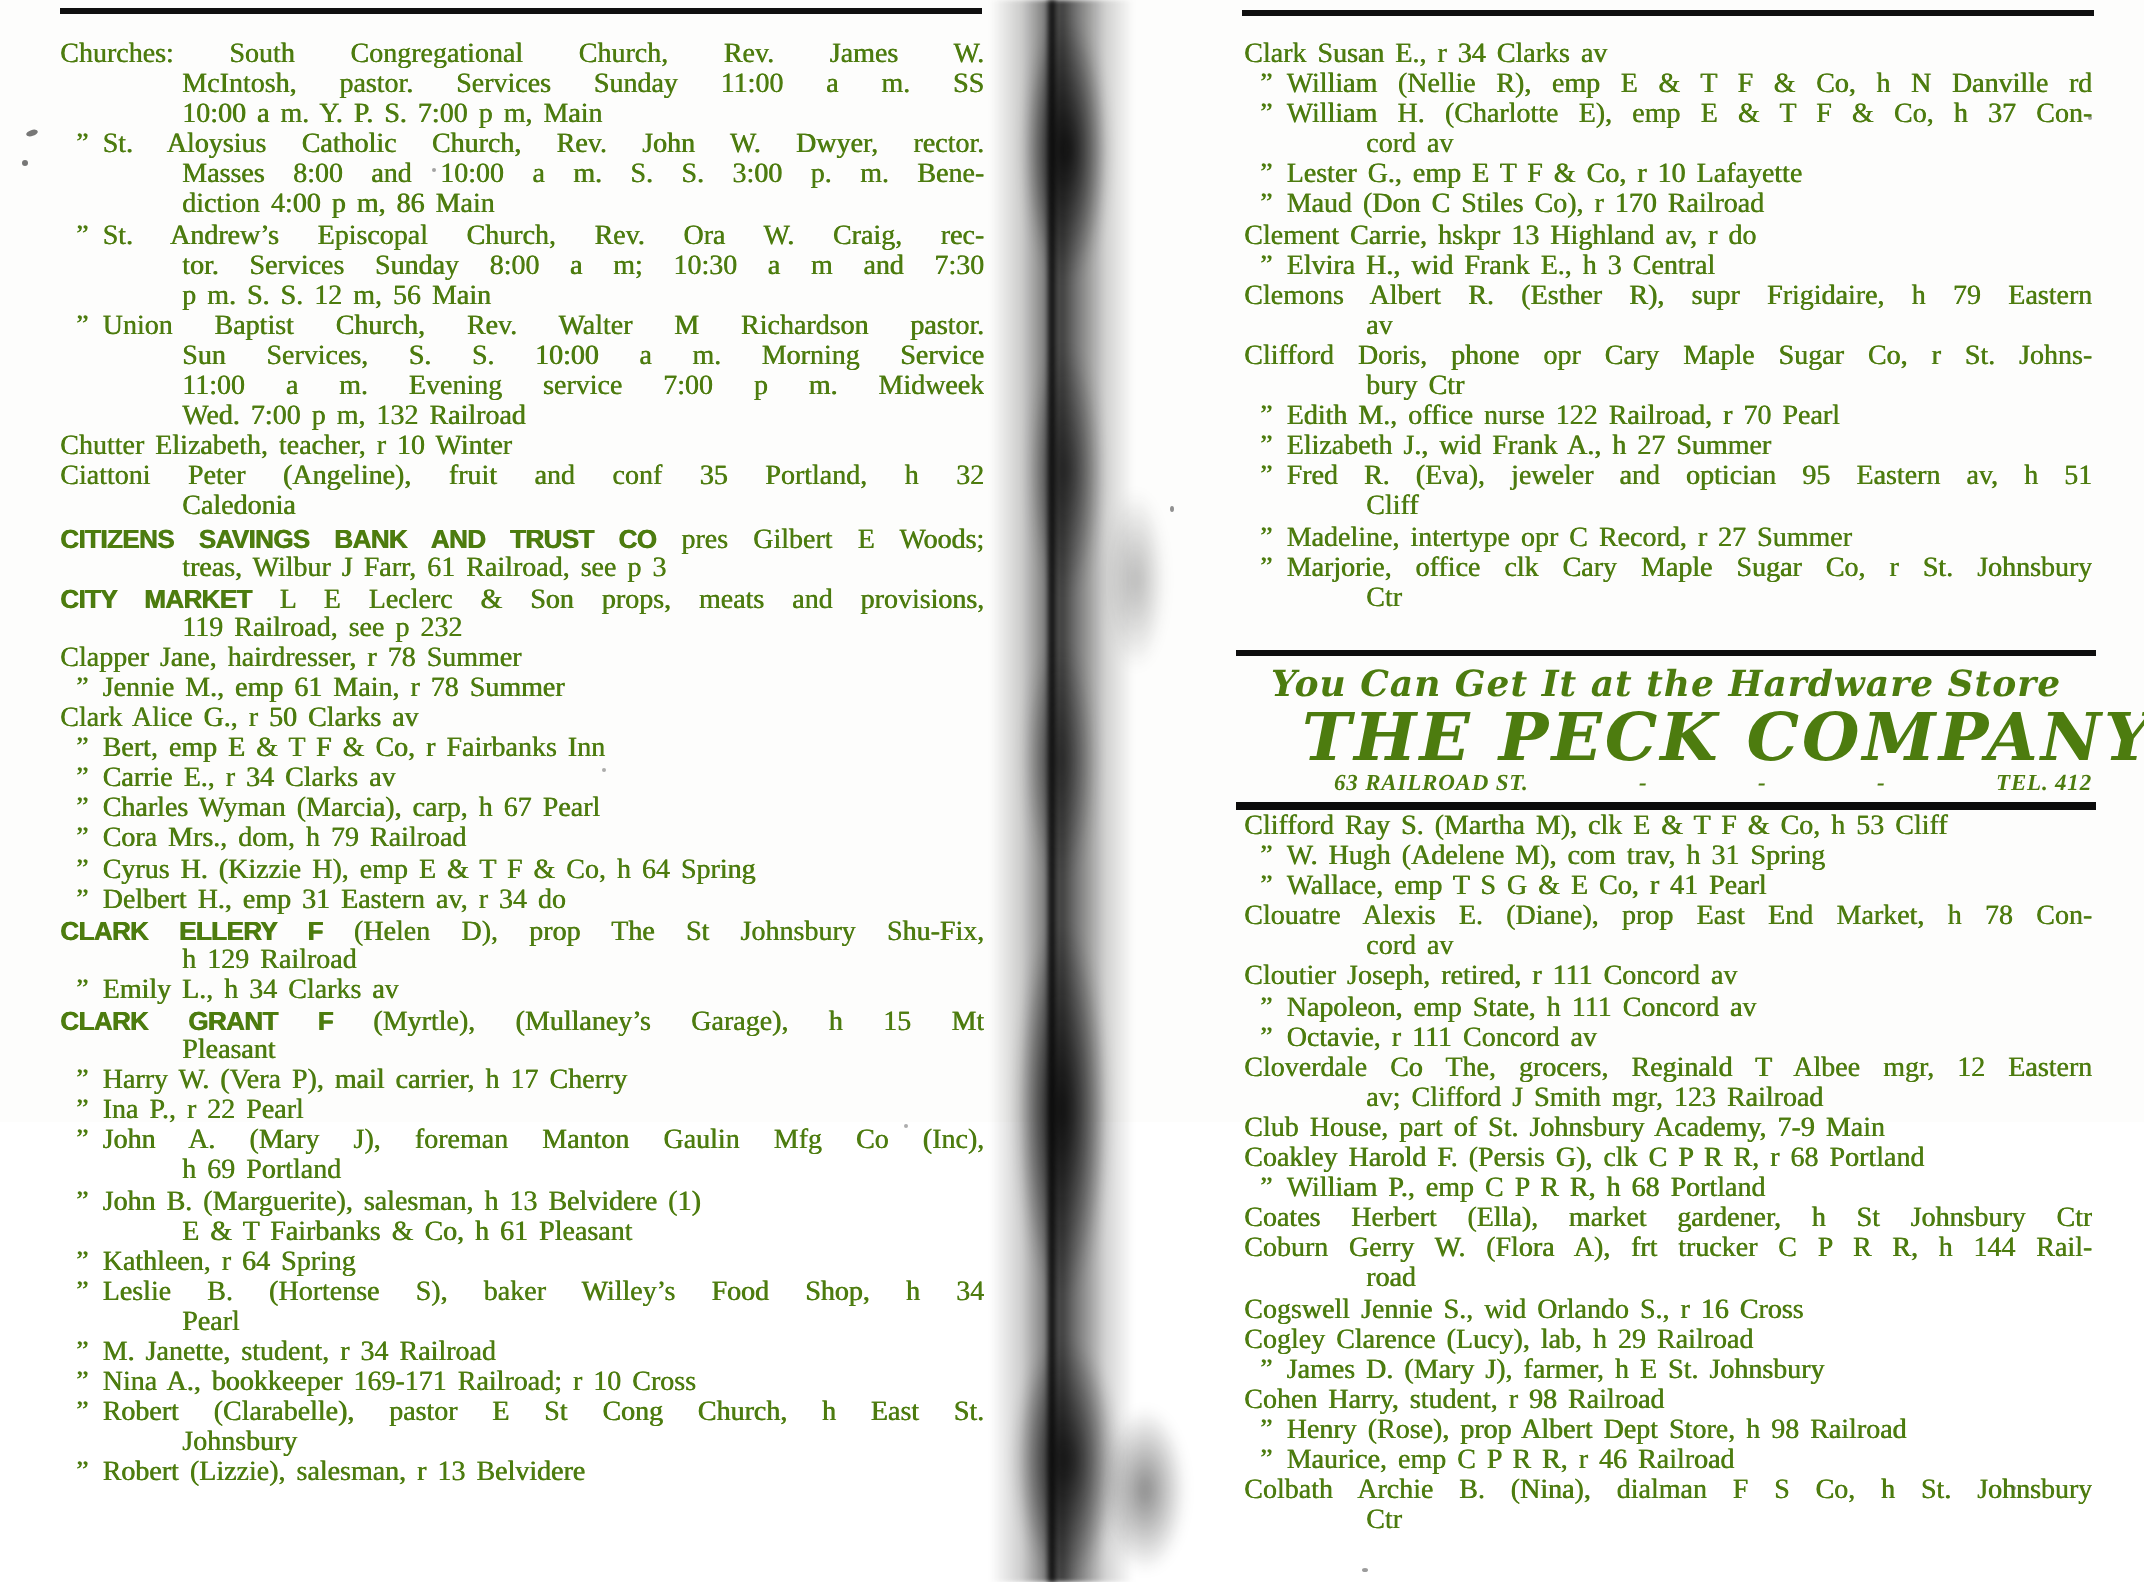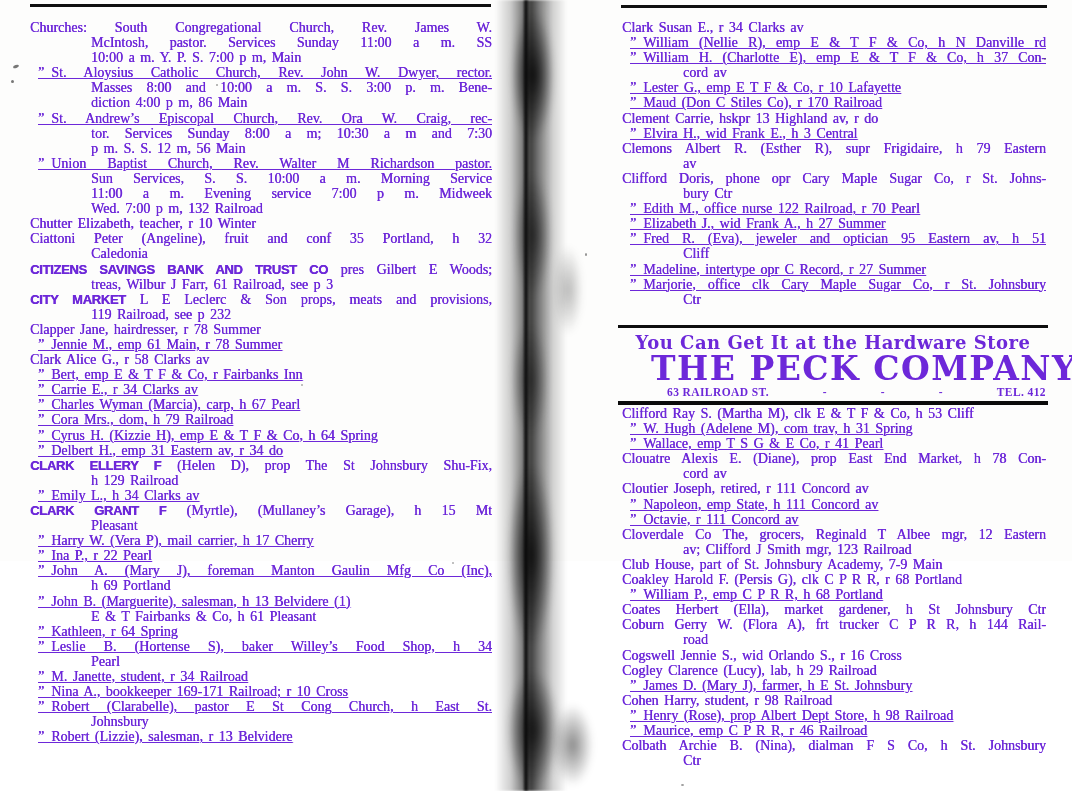--- a/index.html
+++ b/index.html
@@ -6,21 +6,21 @@
   body {
     width: 1072px; height: 791px;
     background: #ffffff;
     font-family: "Liberation Serif", serif;
     overflow: hidden;
   }
   #page {
     position: relative;
     width: 1072px; height: 561px;
     background: #fdfdfc;
-    color: #6d28d9;
+    color: #4d7c0f;
   }
 
   
   .col { position: absolute; }
   #left-col   { left: 30px;  top: 20px; width: 462px; }
   #right-col-upper { left: 622px; top: 20px; width: 424px; }
   #right-col-lower { left: 622px; top: 406px; width: 424px; }
 
   
   .dline {
@@ -29,37 +29,37 @@
     font-size: 14px;
     overflow: hidden;
     white-space: normal;
     word-spacing: 2px;
     text-shadow: 0.3px 0 0 currentColor;
     text-align: left;
     text-align-last: left;
   }
   .dline.just { text-align: justify; text-align-last: justify; }
   .ind0 { padding-left: 0; }
-  .ind1 { padding-left: 8px; text-decoration: underline; }
+  .ind1 { padding-left: 8px; }
   .ind2 { padding-left: 61px; }
   .bname {
     font-family: "Liberation Sans", sans-serif;
     font-weight: bold;
     font-size: 13px;
     letter-spacing: -0.3px;
     text-shadow: 0.4px 0 0 currentColor;
   }
 
   
   .toprule { position: absolute; background: #101010; height: 3px; }
   #rule-left-top  { left: 30px;  top: 4px; width: 461px; }
   #rule-right-top { left: 621px; top: 5px; width: 426px; }
 
   
-  #peck-ad { position: absolute; left: 618px; top: 325px; width: 430px; }
+  #peck-ad { position: absolute; left: 618px; top: 325px; width: 430px; font-style: italic; }
   .ad-rule-top    { height: 3px; background: #0e0e0e; margin-bottom: 5px; }
   .ad-rule-bottom { height: 4px; background: #0b0b0b; margin-top: 3px; }
   .ad-tagline {
     text-align: center;
     font-family: "DejaVu Serif", serif;
     font-weight: bold;
     font-size: 18px;
     line-height: 19px;
     letter-spacing: 0.5px;
   }
@@ -157,21 +157,21 @@
       <div class="dline ind2">Wed. 7:00 p m, 132 Railroad</div>
       <div class="dline ind0">Chutter Elizabeth, teacher, r 10 Winter</div>
       <div class="dline ind0 just">Ciattoni Peter (Angeline), fruit and conf 35 Portland, h 32</div>
       <div class="dline ind2">Caledonia</div>
       <div class="dline ind0 just"><span class="bname">CITIZENS SAVINGS BANK AND TRUST CO</span> pres Gilbert E Woods;</div>
       <div class="dline ind2">treas, Wilbur J Farr, 61 Railroad, see p 3</div>
       <div class="dline ind0 just"><span class="bname">CITY MARKET</span> L E Leclerc &amp; Son props, meats and provisions,</div>
       <div class="dline ind2">119 Railroad, see p 232</div>
       <div class="dline ind0">Clapper Jane, hairdresser, r 78 Summer</div>
       <div class="dline ind1">” Jennie M., emp 61 Main, r 78 Summer</div>
-      <div class="dline ind0">Clark Alice G., r 58 Clarks av</div>
+      <div class="dline ind0">Clark Alice G., r 50 Clarks av</div>
       <div class="dline ind1">” Bert, emp E &amp; T F &amp; Co, r Fairbanks Inn</div>
       <div class="dline ind1">” Carrie E., r 34 Clarks av</div>
       <div class="dline ind1">” Charles Wyman (Marcia), carp, h 67 Pearl</div>
       <div class="dline ind1">” Cora Mrs., dom, h 79 Railroad</div>
       <div class="dline ind1">” Cyrus H. (Kizzie H), emp E &amp; T F &amp; Co, h 64 Spring</div>
       <div class="dline ind1">” Delbert H., emp 31 Eastern av, r 34 do</div>
       <div class="dline ind0 just"><span class="bname">CLARK ELLERY F</span> (Helen D), prop The St Johnsbury Shu-Fix,</div>
       <div class="dline ind2">h 129 Railroad</div>
       <div class="dline ind1">” Emily L., h 34 Clarks av</div>
       <div class="dline ind0 just"><span class="bname">CLARK GRANT F</span> (Myrtle), (Mullaney’s Garage), h 15 Mt</div>

